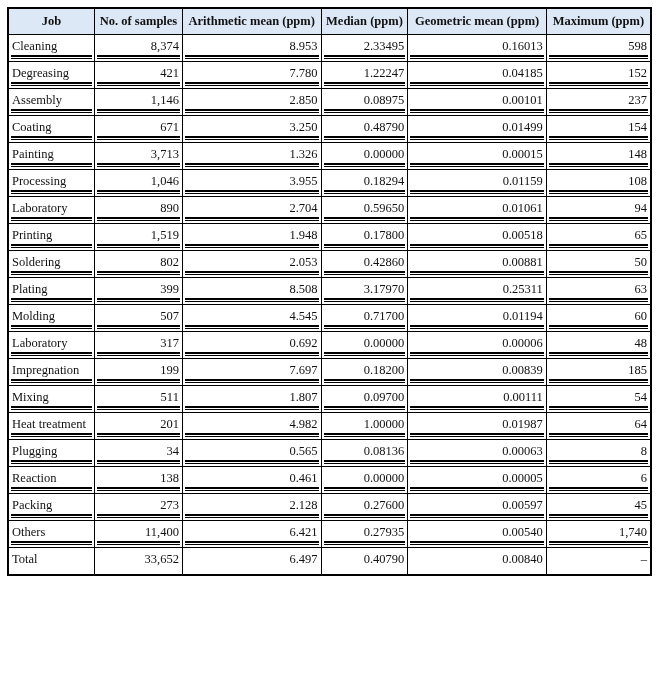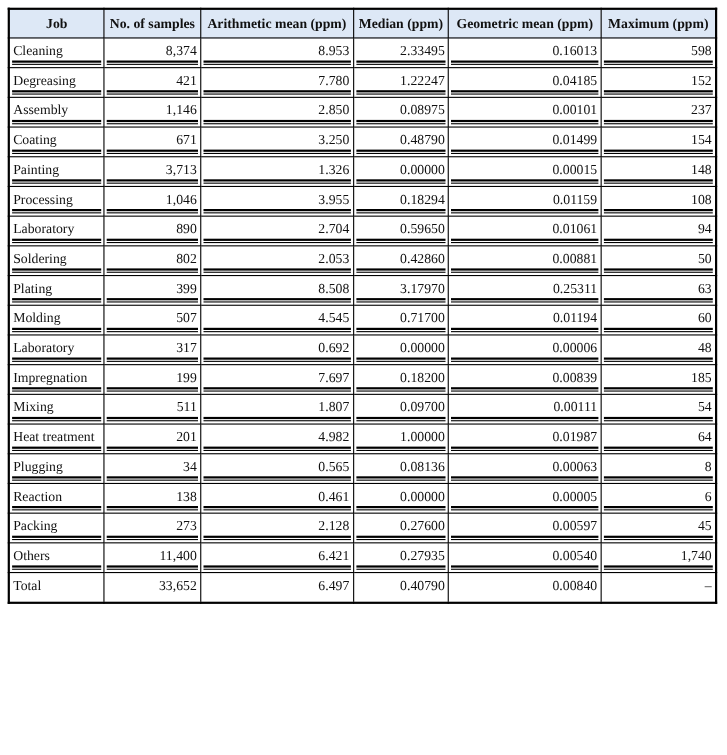--- a/index.html
+++ b/index.html
@@ -211,20 +211,40 @@
         </td>
         <td class="num">
           <span class="cell">0.01061</span>
         </td>
         <td class="num">
           <span class="cell">94</span>
         </td>
       </tr>
       <tr>
         <td>
+          <span class="cell">Printing</span>
+        </td>
+        <td class="num">
+          <span class="cell">1,519</span>
+        </td>
+        <td class="num">
+          <span class="cell">1.948</span>
+        </td>
+        <td class="num">
+          <span class="cell">0.17800</span>
+        </td>
+        <td class="num">
+          <span class="cell">0.00518</span>
+        </td>
+        <td class="num">
+          <span class="cell">65</span>
+        </td>
+      </tr>
+      <tr>
+        <td>
           <span class="cell">Soldering</span>
         </td>
         <td class="num">
           <span class="cell">802</span>
         </td>
         <td class="num">
           <span class="cell">2.053</span>
         </td>
         <td class="num">
           <span class="cell">0.42860</span>

